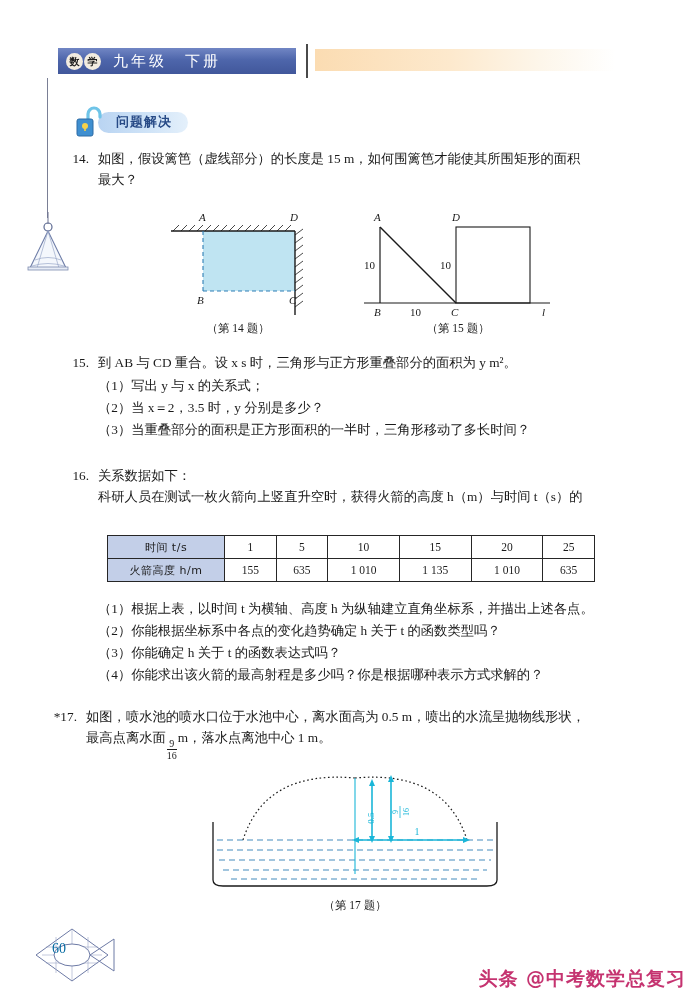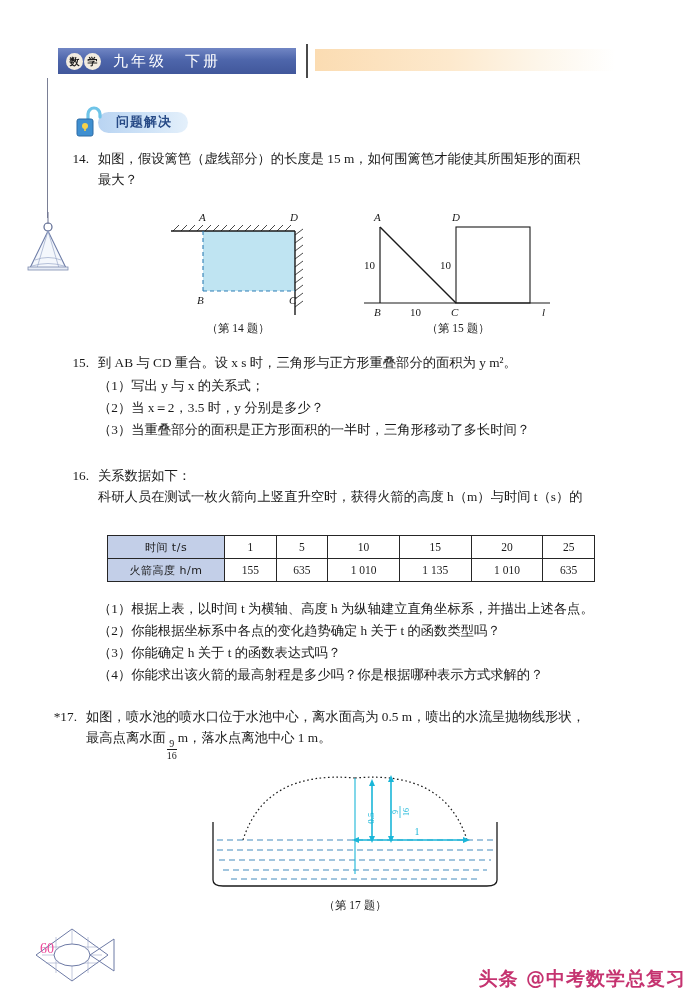--- a/index.html
+++ b/index.html
@@ -237,24 +237,24 @@
   
   .pagenum {
     position: absolute;
     left: 32px;
     top: 925px;
     width: 120px;
     height: 60px;
   }
   .pagenum-text {
     position: absolute;
-    left: 40px;
+    left: 52px;
     top: 941px;
     font-size: 14px;
-    color: #ec4899;
+    color: #0369a1;
     font-family: "Liberation Serif", serif;
   }
   .watermark {
     position: absolute;
     right: 14px;
     bottom: 8px;
     font-size: 19px;
     font-weight: bold;
     color: #be185d;
     letter-spacing: 1px;

